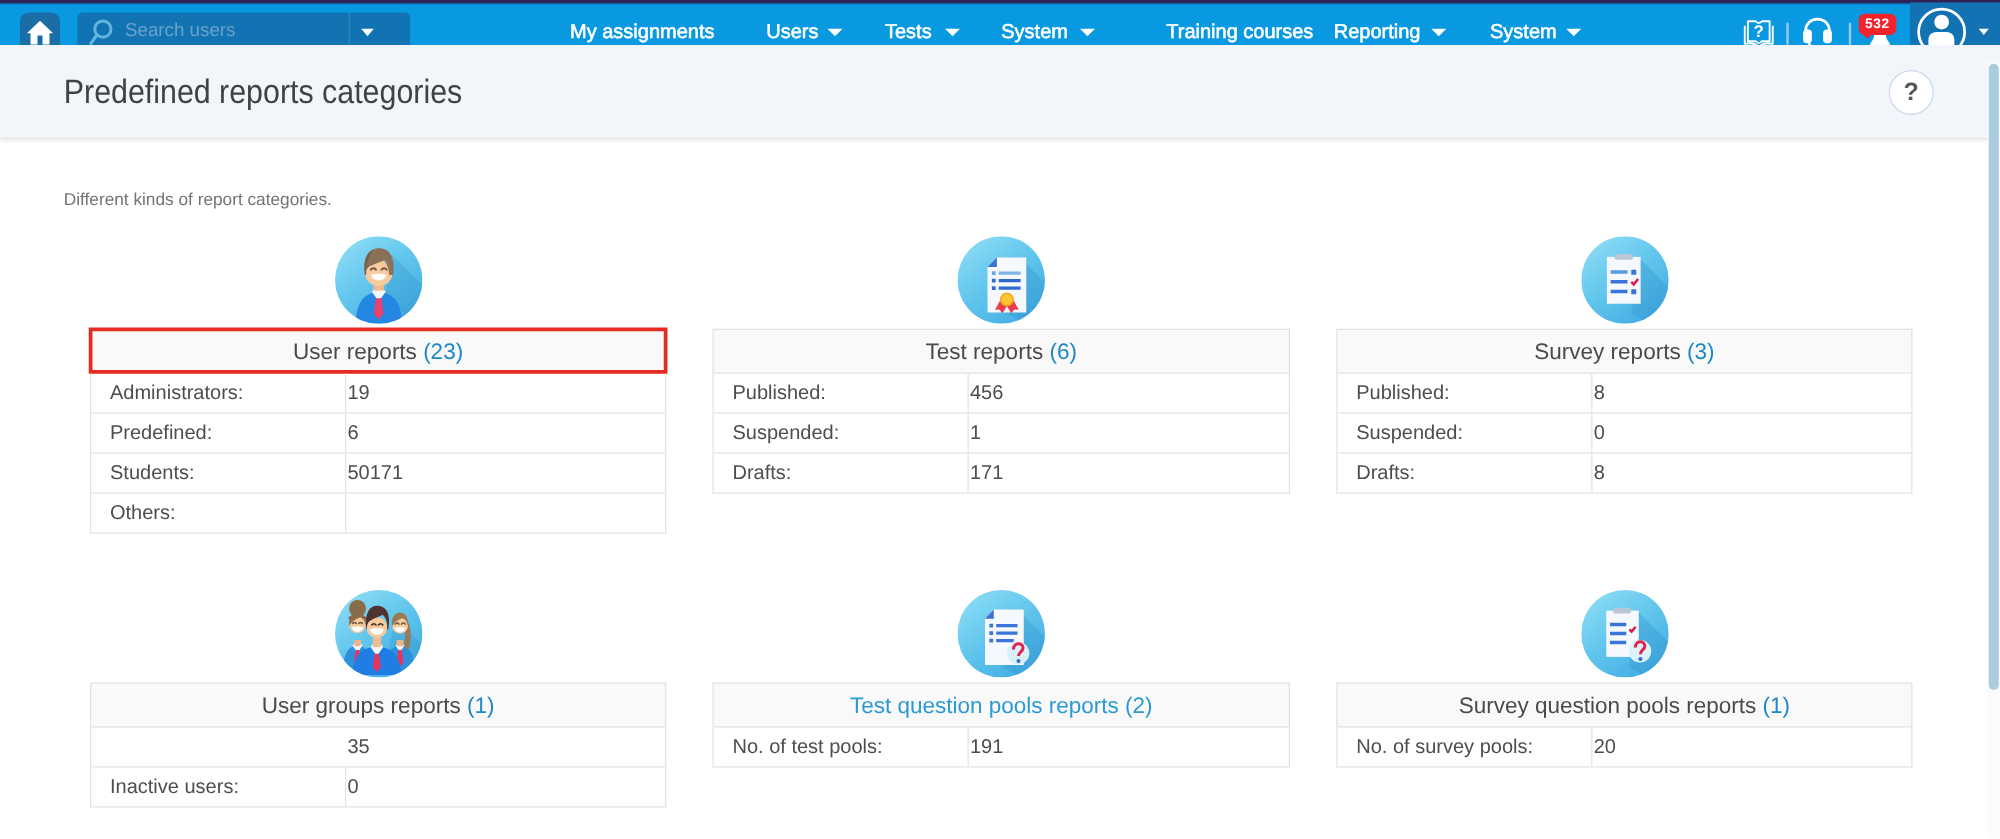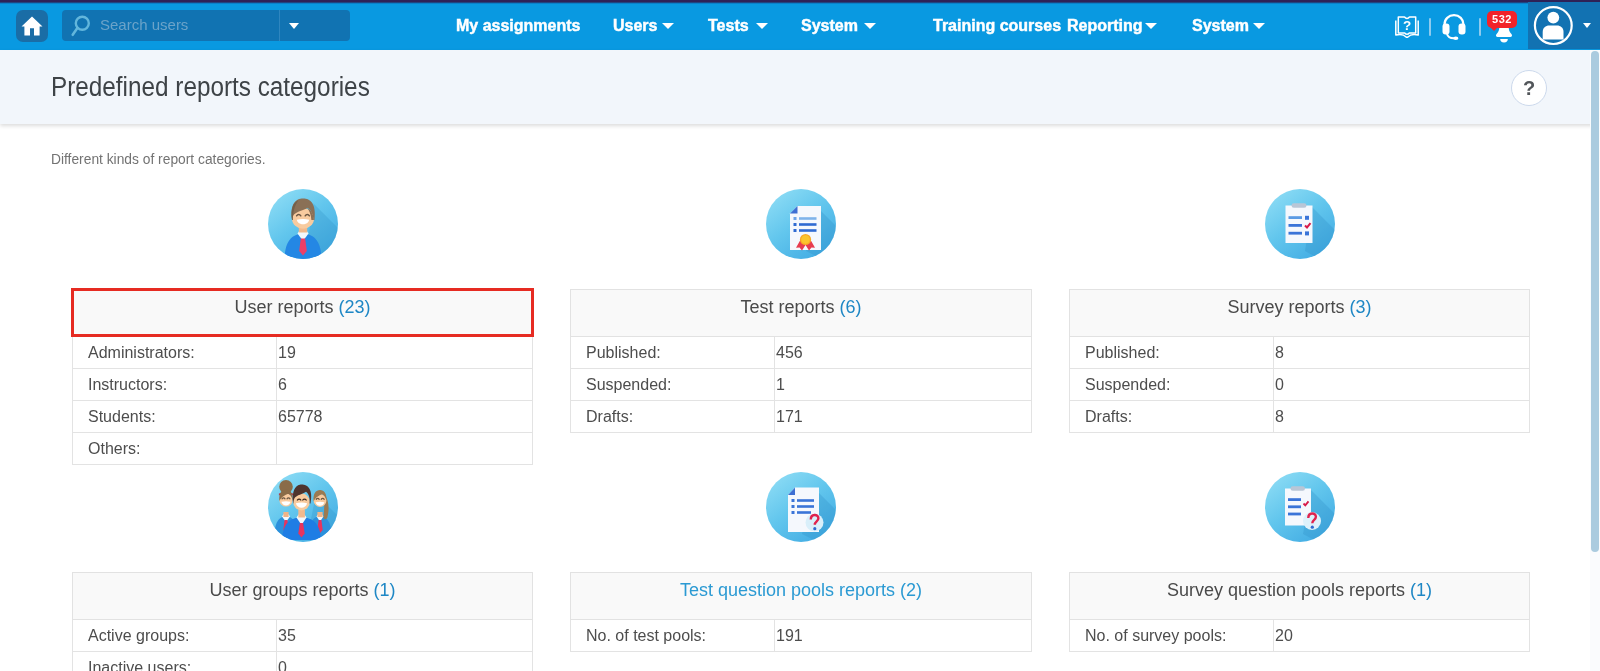--- a/index.html
+++ b/index.html
@@ -4,52 +4,52 @@
 <style>
 * { margin:0; padding:0; box-sizing:border-box; }
 html,body { width:1600px; height:671px; overflow:hidden; }
 body { font-family:"Liberation Sans", sans-serif; background:#fff; position:relative; }
 
 
 .topbar { position:absolute; left:0; top:0; width:1600px; height:50px;
   background:linear-gradient(#2e2257 0px, #2e2257 2px, #0a77c0 3.2px, #0999e1 4.2px, #0999e1 100%); }
 .homebtn { position:absolute; left:16px; top:10px; width:31.5px; height:31.5px; border-radius:7px; background:#1a6da6; }
 .homebtn svg { position:absolute; left:4.5px; top:5.5px; }
-.searchbox { position:absolute; left:62px; top:9.5px; width:288px; height:31px; border-radius:4px; background:#1173b2; }
+.searchbox { position:absolute; left:62px; top:9.5px; width:266px; height:31px; border-radius:4px; background:#1173b2; }
 .searchbox .mag { position:absolute; left:6px; top:0.5px; }
 .searchbox .ph { position:absolute; left:38px; top:0; line-height:30px; font-size:15px; color:#6ba3c9; }
 .searchbox .sdiv { position:absolute; left:217px; top:0; width:1px; height:31px; background:#2f86bf; }
 .searchbox .scaret { position:absolute; left:227px; top:13px; width:0; height:0;
   border-left:5px solid transparent; border-right:5px solid transparent; border-top:6.6px solid #fff; }
-.nav a { position:absolute; top:17px; color:#fff; font-size:16px; font-weight:700; -webkit-text-stroke:0.45px #fff; text-decoration:none; white-space:nowrap; }
+.nav a { position:absolute; top:17px; color:#fff; font-size:16px; font-weight:400; -webkit-text-stroke:0.45px #fff; text-decoration:none; white-space:nowrap; }
 .ncaret { position:absolute; top:22.5px; width:0; height:0;
   border-left:6px solid transparent; border-right:6px solid transparent; border-top:6.6px solid #fff; }
 .acaret { position:absolute; width:0; height:0;
   border-left:4.5px solid transparent; border-right:4.5px solid transparent; border-top:5px solid #fff; }
 .tdiv { position:absolute; top:17.5px; width:2px; height:18px; background:#8ecbee; border-radius:1px; }
 .avatarblock { position:absolute; left:1528px; top:2px; width:72px; height:46.5px; background:#1272b2; }
 .badge { position:absolute; left:1487px; top:11px; width:30px; height:17px; background:#f2232a; border-radius:5px;
   color:#fff; font-size:11px; font-weight:700; text-align:center; line-height:17px; letter-spacing:0.5px; }
 .badge:after { content:""; position:absolute; left:3px; bottom:-3px; width:0; height:0;
   border-left:4px solid transparent; border-right:4px solid transparent; border-top:4px solid #f2232a; }
 
 
-.pagehead { position:absolute; left:0; top:50px; width:1600px; height:74px; background:#f2f6fb;
+.pagehead { position:absolute; left:0; top:36px; width:1600px; height:74px; background:#f2f6fb;
   box-shadow:0 2px 4px rgba(0,0,0,0.14); }
 .pagehead h1 { position:absolute; left:51px; top:22px; font-size:27px; font-weight:400; color:#3e4347; transform:scaleX(0.9); transform-origin:left center; }
 .qbtn { position:absolute; left:1511px; top:20px; width:36px; height:36px; border-radius:50%;
   background:#fff; border:1px solid #ccd9ec; color:#52565a; font-size:20px; font-weight:700;
   text-align:center; line-height:34px; }
 
 
 .desc { position:absolute; left:51px; top:152px; font-size:13.8px; color:#737373; }
 
 .card { position:absolute; width:461px; }
 .icn { display:block; margin:0 auto; }
-.cardhead { position:relative; margin-top:30px; height:48px; background:#f9f9f9; border:1px solid #e2e2e2;
+.cardhead { position:relative; margin-top:4px; height:36px; background:#f9f9f9; border:1px solid #e2e2e2;
   text-align:center; line-height:35px; font-size:18px; color:#4a4a4a; }
 .cardhead .cnt { color:#1e87c5; }
 .cardhead.bluetitle { color:#2b9ad3; }
 .cardhead.bluetitle .cnt { color:#2b9ad3; }
 .redhl { position:absolute; left:-2px; right:-2px; top:-2px; bottom:-1px; border:3px solid #e62b22; pointer-events:none; }
 .trow { position:relative; height:32px; border-bottom:1px solid #e3e3e3; font-size:16px; color:#4d4d4d; }
 .trow .lbl { position:absolute; left:0; top:0; width:204px; height:31px; line-height:31px; padding-left:15px;
   border-right:1px solid #e3e3e3; }
 .trow .val { position:absolute; left:205px; right:0; top:0; height:31px; line-height:31px; text-align:left; }
 .trow { border-left:1px solid #e3e3e3; border-right:1px solid #e3e3e3; }
@@ -156,26 +156,26 @@
 <path d="M37.2 26.8 C38.2 25.2 40.4 25.2 41.4 26.8" fill="none" stroke="#6b5743" stroke-width="1.5" stroke-linecap="round"></path>
 <path d="M28.8 30.8 C29.8 36.8 40.2 36.8 41.2 30.8 C37 29.8 33 29.8 28.8 30.8 Z" fill="#ffffff"></path>
 </g>
     </svg>
   <div class="cardhead">User reports <span class="cnt">(23)</span><div class="redhl"></div></div>
   <div class="trow">
       <span class="lbl">Administrators:</span>
       <span class="val">19</span>
     </div>
   <div class="trow">
-      <span class="lbl">Instructors:</span>
+      <span class="lbl">Predefined:</span>
       <span class="val">6</span>
     </div>
   <div class="trow">
       <span class="lbl">Students:</span>
-      <span class="val">65778</span>
+      <span class="val">50171</span>
     </div>
   <div class="trow">
       <span class="lbl">Others:</span>
     </div>
 </div>
 
 <div class="card" style="left:570px; top:189px; width:462px;">
   <svg class="icn" width="70" height="70" viewBox="0 0 70 70">
 <defs>
 <linearGradient id="cgc" x1="0.05" y1="0" x2="0.8" y2="1">
@@ -307,21 +307,20 @@
 <ellipse cx="33.5" cy="30" rx="8.3" ry="8.5" fill="#f8cb9f"></ellipse>
 <path d="M25.2 31.5 C23.3 16.5 29 12.5 33.5 12.5 C40 12.5 45.3 17.5 42.5 31.5 L41.6 31.5 C42.2 25.5 40.6 21.8 38 19.8 C35 21.8 28.6 23.4 26.6 26 C25.8 27.4 25.4 29.4 25.4 31.5 Z" fill="#4e342e"></path>
 <path d="M29.4 28 C30.3 26.7 31.9 26.7 32.8 28" fill="none" stroke="#3e2a20" stroke-width="1.3" stroke-linecap="round"></path>
 <path d="M34.8 28 C35.7 26.7 37.3 26.7 38.2 28" fill="none" stroke="#3e2a20" stroke-width="1.3" stroke-linecap="round"></path>
 <path d="M27.9 31.3 C29.1 37.2 37.9 37.2 39.1 31.3 C35.5 30.3 31.5 30.3 27.9 31.3 Z" fill="#fff"></path>
 </g>
 </g>
     </svg>
   <div class="cardhead">User groups reports <span class="cnt">(1)</span></div>
   <div class="trow">
-      <span class="lbl">Active groups:</span>
       <span class="val">35</span>
     </div>
   <div class="trow">
       <span class="lbl">Inactive users:</span>
       <span class="val">0</span>
     </div>
 </div>
 
 <div class="card" style="left:570px; top:472px; width:462px;">
   <svg class="icn" width="70" height="70" viewBox="0 0 70 70">

